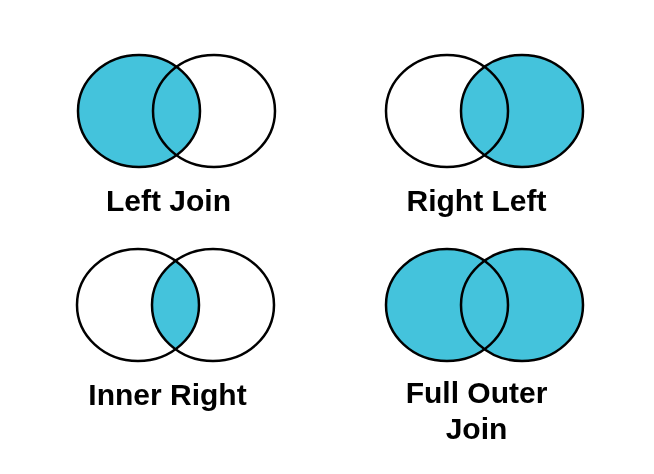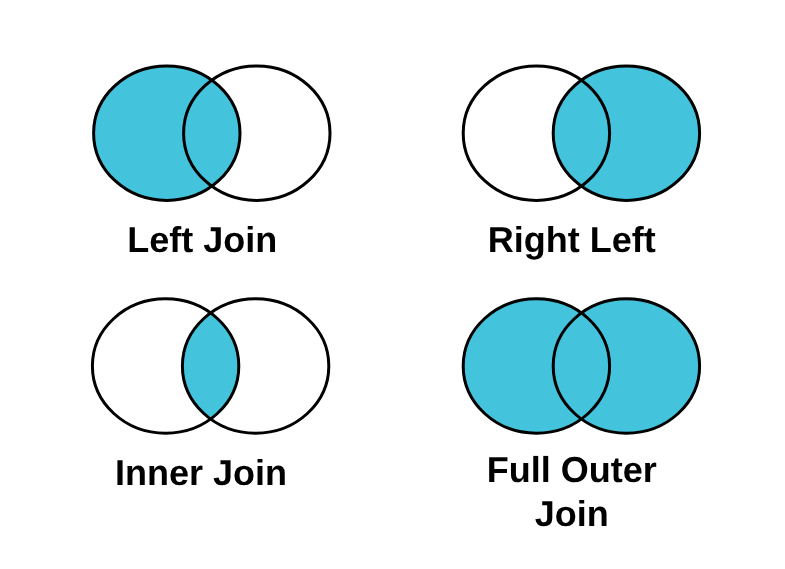--- a/index.html
+++ b/index.html
@@ -84,21 +84,21 @@
         <clipPath id="clip-a-2">
             <ellipse cx="70" cy="67" rx="61" ry="56"></ellipse>
           </clipPath>
       </defs>
       <ellipse cx="70" cy="67" rx="61" ry="56" fill="#FFFFFF"></ellipse>
       <ellipse cx="145" cy="67" rx="61" ry="56" fill="#FFFFFF"></ellipse>
       <ellipse cx="145" cy="67" rx="61" ry="56" clip-path="url(#clip-a-2)" fill="#44C3DC"></ellipse>
       <ellipse cx="70" cy="67" rx="61" ry="56" fill="none" stroke-width="2.5" stroke="#000000"></ellipse>
       <ellipse cx="145" cy="67" rx="61" ry="56" fill="none" stroke-width="2.5" stroke="#000000"></ellipse>
     </svg>
-    <div class="venn-label">Inner Join</div>
+    <div class="venn-label">Inner Right</div>
   </div>
 
   <div class="venn-cell" id="cell-full-outer-join">
     <svg viewBox="0 0 240 135">
       <defs>
         <clipPath id="clip-a-3">
             <ellipse cx="70" cy="67" rx="61" ry="56"></ellipse>
           </clipPath>
       </defs>
       <ellipse cx="70" cy="67" rx="61" ry="56" fill="#44C3DC"></ellipse>

